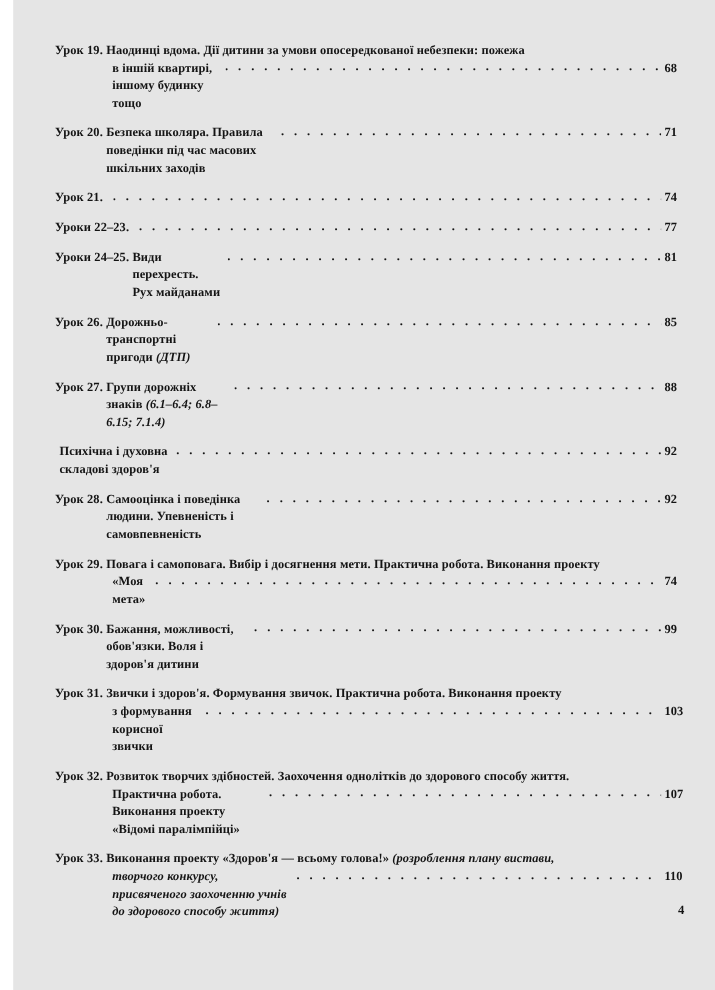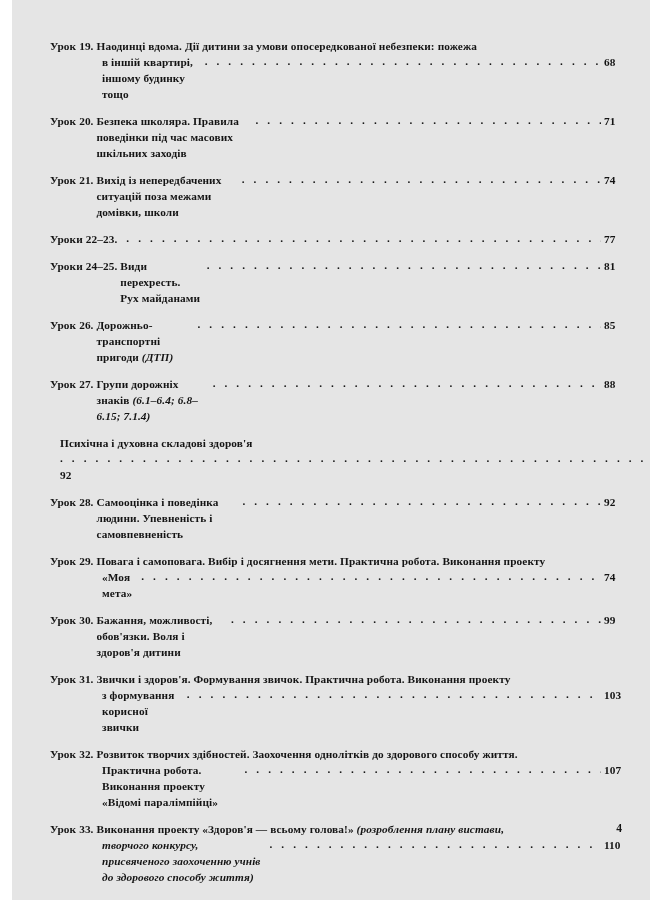--- a/index.html
+++ b/index.html
@@ -51,21 +51,20 @@
   
   .line.cont {
     padding-left: 52px;
     width: calc(100% - 52px);
   }
 
   
   .entry.section .line {
     padding-left: 4px;
     width: calc(100% - 4px);
-    flex-direction: column;
   }
   
   .num {
     flex: 0 0 auto;
     white-space: nowrap;
   }
   .title {
     flex: 0 1 auto;
   }
 
@@ -129,21 +128,20 @@
           <span>&nbsp;</span>
           <span class="title"><span>Безпека школяра. Правила поведінки під час масових шкільних заходів</span></span>
           <span class="leader"></span>
           <span class="pageno">71</span>
         </div>
       </div>
       <div class="entry">
         <div class="line">
           <span class="num">Урок 21.</span>
           <span>&nbsp;</span>
-          <span class="title"><span>Вихід із непередбачених ситуацій поза межами домівки, школи</span></span>
           <span class="leader"></span>
           <span class="pageno">74</span>
         </div>
       </div>
       <div class="entry">
         <div class="line">
           <span class="num">Уроки 22–23.</span>
           <span>&nbsp;</span>
           <span class="leader"></span>
           <span class="pageno">77</span>

